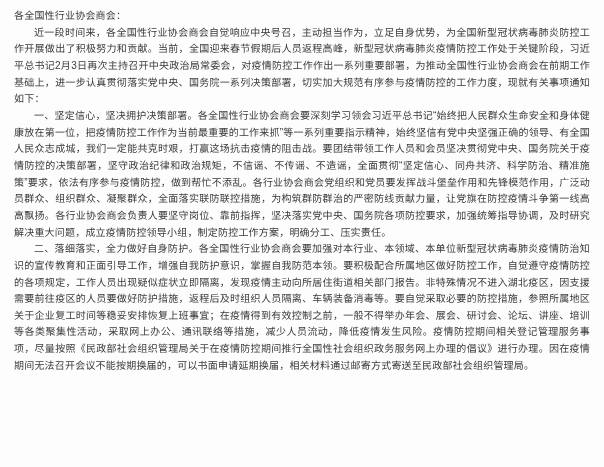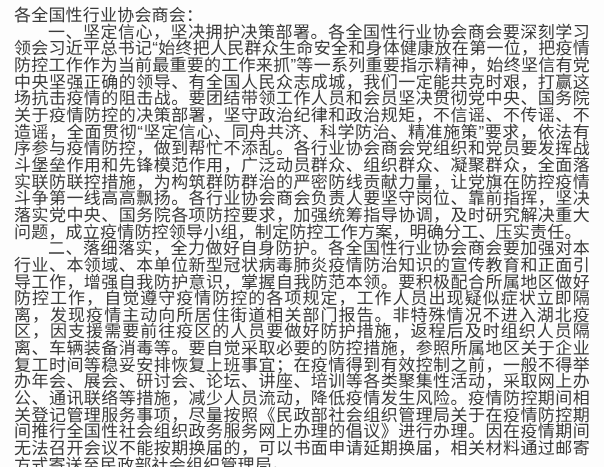--- a/index.html
+++ b/index.html
@@ -12,21 +12,21 @@
     overflow: hidden;
     background: #fdfdfd;
     color: #3a3a3a;
     font-family: "Liberation Sans", "DejaVu Sans", sans-serif;
   }
   .doc {
     box-sizing: border-box;
     width: 604px;
     height: 467px;
     padding: 8px 14px 0 14px;
-    font-size: 17px;
+    font-size: 10px;
     line-height: 16.65px;
     text-align: justify;
     letter-spacing: 0.2px;
   }
   .doc p {
     margin: 0;
     padding: 0;
   }
   .salutation {
     text-indent: 0;
@@ -37,17 +37,18 @@
   .lead {
     font-weight: 400;
   }
 </style>
 </head>
 <body style="background: rgb(253, 253, 253); color: rgb(58, 58, 58);">
 
 <main class="doc">
   <p class="salutation">各全国性行业协会商会：</p>
 
+  <p class="para"><span>近一段时间来，各全国性行业协会商会自觉响应中央号召，主动担当作为，立足自身优势，为全国新型冠状病毒肺炎防控工作开展做出了积极努力和贡献。当前，全国迎来春节假期后人员返程高峰，新型冠状病毒肺炎疫情防控工作处于关键阶段，习近平总书记2月3日再次主持召开中央政治局常委会，对疫情防控工作作出一系列重要部署，为推动全国性行业协会商会在前期工作基础上，进一步认真贯彻落实党中央、国务院一系列决策部署，切实加大规范有序参与疫情防控的工作力度，现就有关事项通知如下：</span></p>
 
   <p class="para"><span class="lead">一、坚定信心，坚决拥护决策部署。</span><span>各全国性行业协会商会要深刻学习领会习近平总书记“始终把人民群众生命安全和身体健康放在第一位，把疫情防控工作作为当前最重要的工作来抓”等一系列重要指示精神，始终坚信有党中央坚强正确的领导、有全国人民众志成城，我们一定能共克时艰，打赢这场抗击疫情的阻击战。要团结带领工作人员和会员坚决贯彻党中央、国务院关于疫情防控的决策部署，坚守政治纪律和政治规矩，不信谣、不传谣、不造谣，全面贯彻“坚定信心、同舟共济、科学防治、精准施策”要求，依法有序参与疫情防控，做到帮忙不添乱。各行业协会商会党组织和党员要发挥战斗堡垒作用和先锋模范作用，广泛动员群众、组织群众、凝聚群众，全面落实联防联控措施，为构筑群防群治的严密防线贡献力量，让党旗在防控疫情斗争第一线高高飘扬。各行业协会商会负责人要坚守岗位、靠前指挥，坚决落实党中央、国务院各项防控要求，加强统筹指导协调，及时研究解决重大问题，成立疫情防控领导小组，制定防控工作方案，明确分工、压实责任。</span></p>
 
   <p class="para"><span class="lead">二、落细落实，全力做好自身防护。</span><span>各全国性行业协会商会要加强对本行业、本领域、本单位新型冠状病毒肺炎疫情防治知识的宣传教育和正面引导工作，增强自我防护意识，掌握自我防范本领。要积极配合所属地区做好防控工作，自觉遵守疫情防控的各项规定，工作人员出现疑似症状立即隔离，发现疫情主动向所居住街道相关部门报告。非特殊情况不进入湖北疫区，因支援需要前往疫区的人员要做好防护措施，返程后及时组织人员隔离、车辆装备消毒等。要自觉采取必要的防控措施，参照所属地区关于企业复工时间等稳妥安排恢复上班事宜；在疫情得到有效控制之前，一般不得举办年会、展会、研讨会、论坛、讲座、培训等各类聚集性活动，采取网上办公、通讯联络等措施，减少人员流动，降低疫情发生风险。疫情防控期间相关登记管理服务事项，尽量按照《民政部社会组织管理局关于在疫情防控期间推行全国性社会组织政务服务网上办理的倡议》进行办理。因在疫情期间无法召开会议不能按期换届的，可以书面申请延期换届，相关材料通过邮寄方式寄送至民政部社会组织管理局。</span></p>
 </main>
 
 </body></html>

